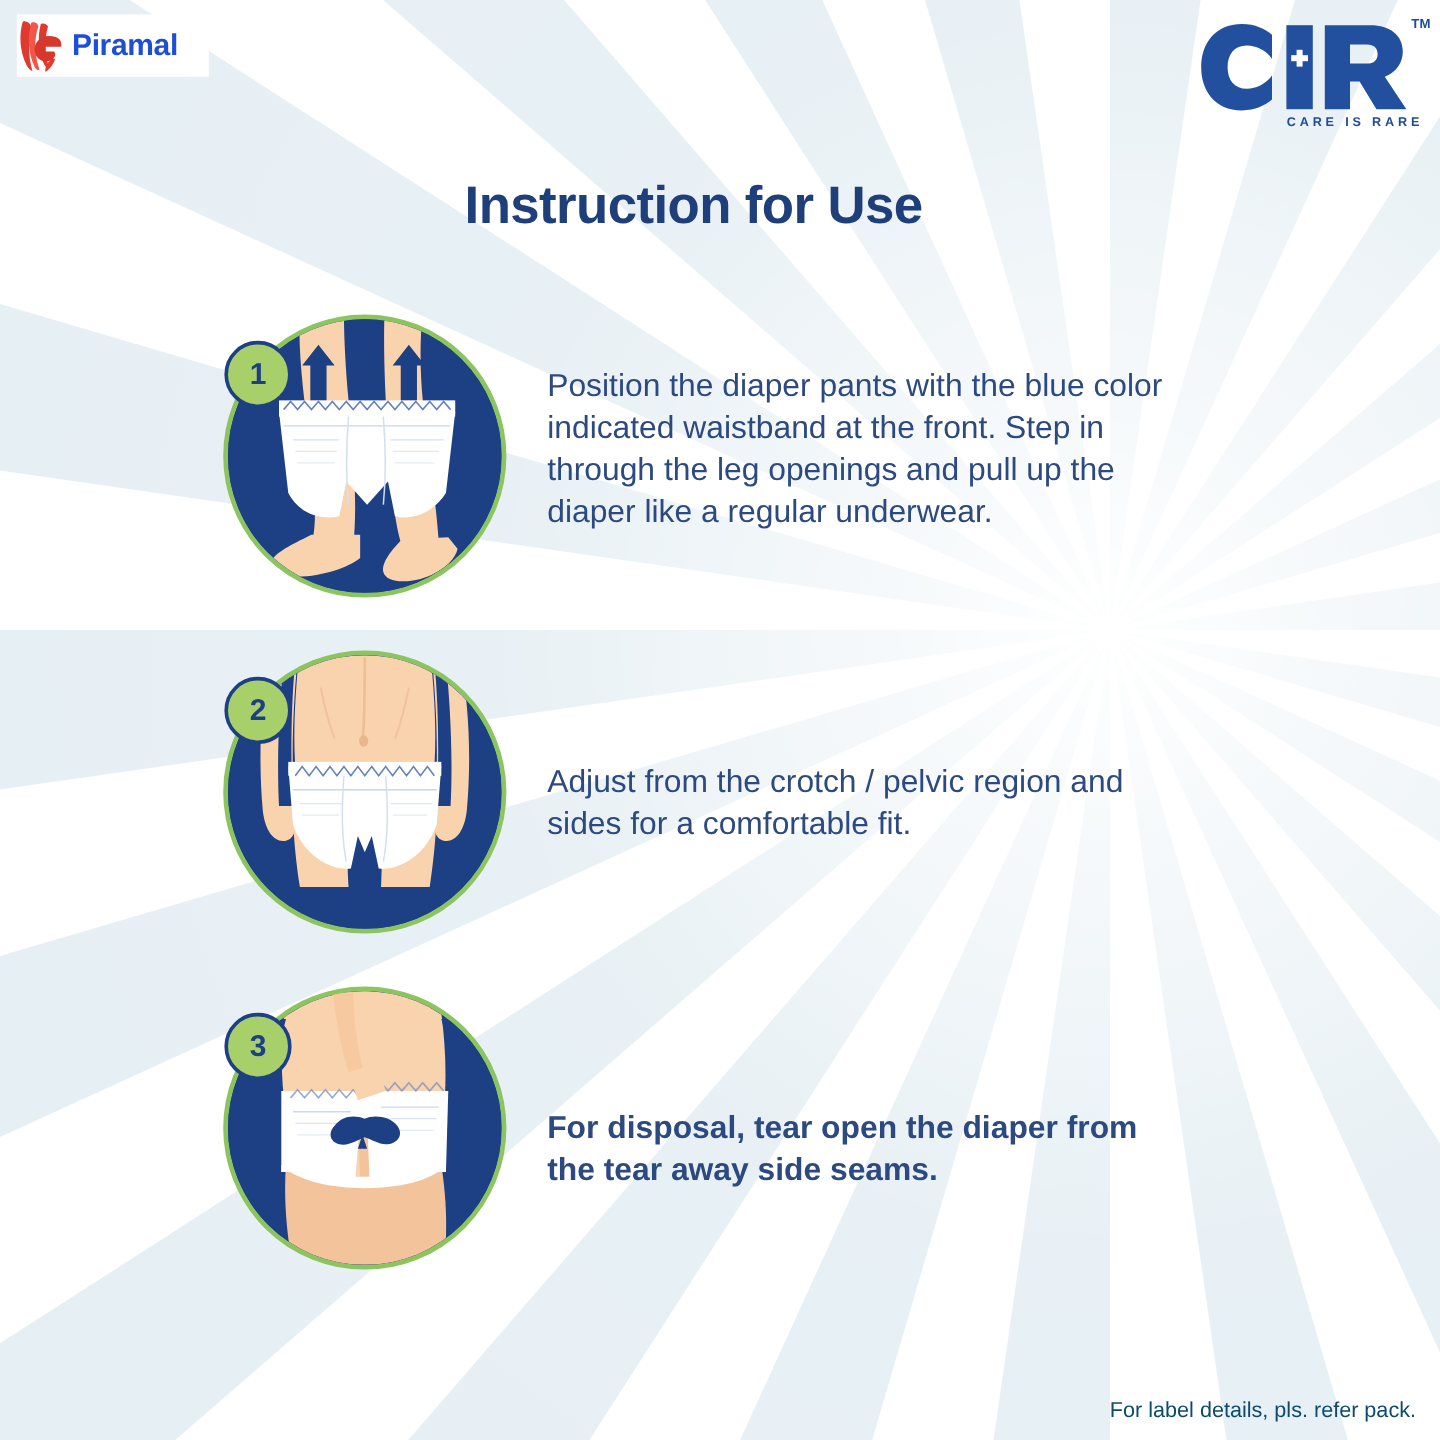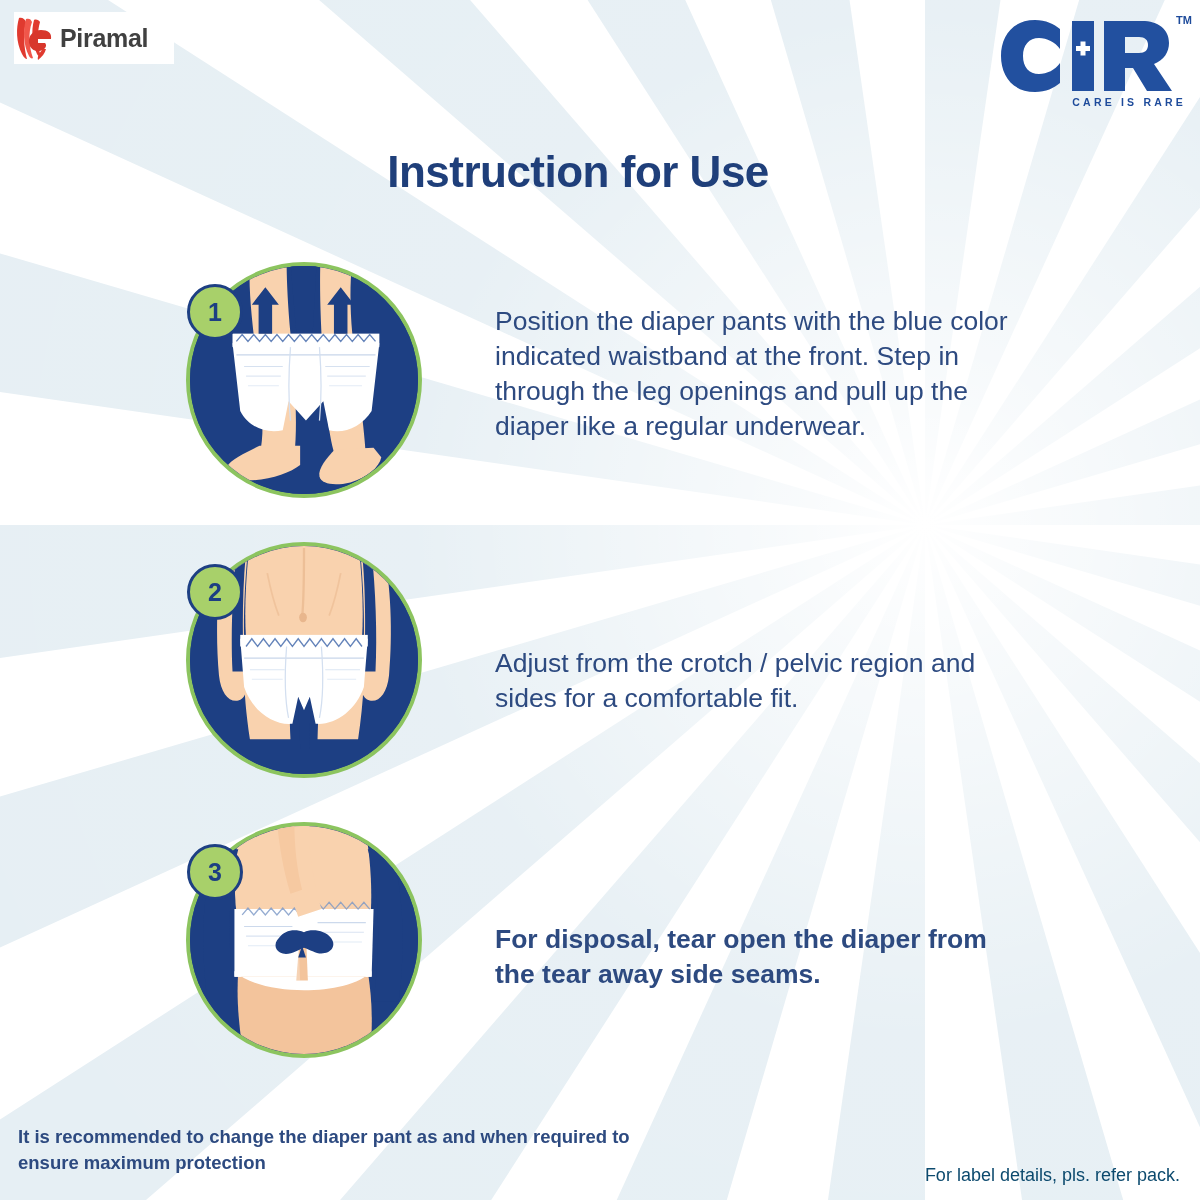--- a/index.html
+++ b/index.html
@@ -44,21 +44,21 @@
     background: #ffffff;
     z-index: 6;
     display: flex;
     align-items: center;
     gap: 6px;
   }
   .piramal-mark { width: 40px; height: 44px; flex: 0 0 auto; }
   .piramal-word {
     font-size: 25px;
     font-weight: bold;
-    color: #404040;
+    color: #1d4ed8;
     letter-spacing: -0.3px;
     line-height: 1;
     text-align: center;
   }
 
   .cir-logo {
     position: absolute;
     right: 8px;
     top: 6px;
     width: 200px;
@@ -147,24 +147,23 @@
     z-index: 3;
   }
 
   .step-text {
     position: absolute;
     left: 456px;
     width: 520px;
     font-size: 26.5px;
     line-height: 35px;
     color: #2d4a80;
-    margin-left: 39px;
   }
   .step-1 .step-text { top: 42px; }
-  .step-2 .step-text { top: 104px; }
+  .step-2 .step-text { top: 92px; }
   .step-3 .step-text { top: 100px; font-weight: bold; }
 
   
   .footer-note {
     position: absolute;
     left: 18px;
     bottom: 24px;
     width: 650px;
     font-size: 18.5px;
     line-height: 26px;
@@ -359,16 +358,15 @@
 
           <path d="M92 116 C98 108 108 106 118 110 C126 106 140 108 146 116 C152 124 146 132 136 132 C130 132 124 128 118 126 C112 128 104 134 96 132 C88 130 86 122 92 116 Z" fill="#1d3f83"></path>
           <path d="M116 124 L120 136 L112 136 Z" fill="#1d3f83"></path>
         </svg>
       </div>
       <div class="step-badge">3</div>
     </div>
     <div class="step-text">For disposal, tear open the diaper from the tear away side seams.</div>
   </div>
 
-  <div class="footer-note">It is recommended to change the diaper pant as and when required to ensure maximum protection</div>
   <div class="footer-label">For label details, pls. refer pack.</div>
 
 </div>
 
 </body></html>

